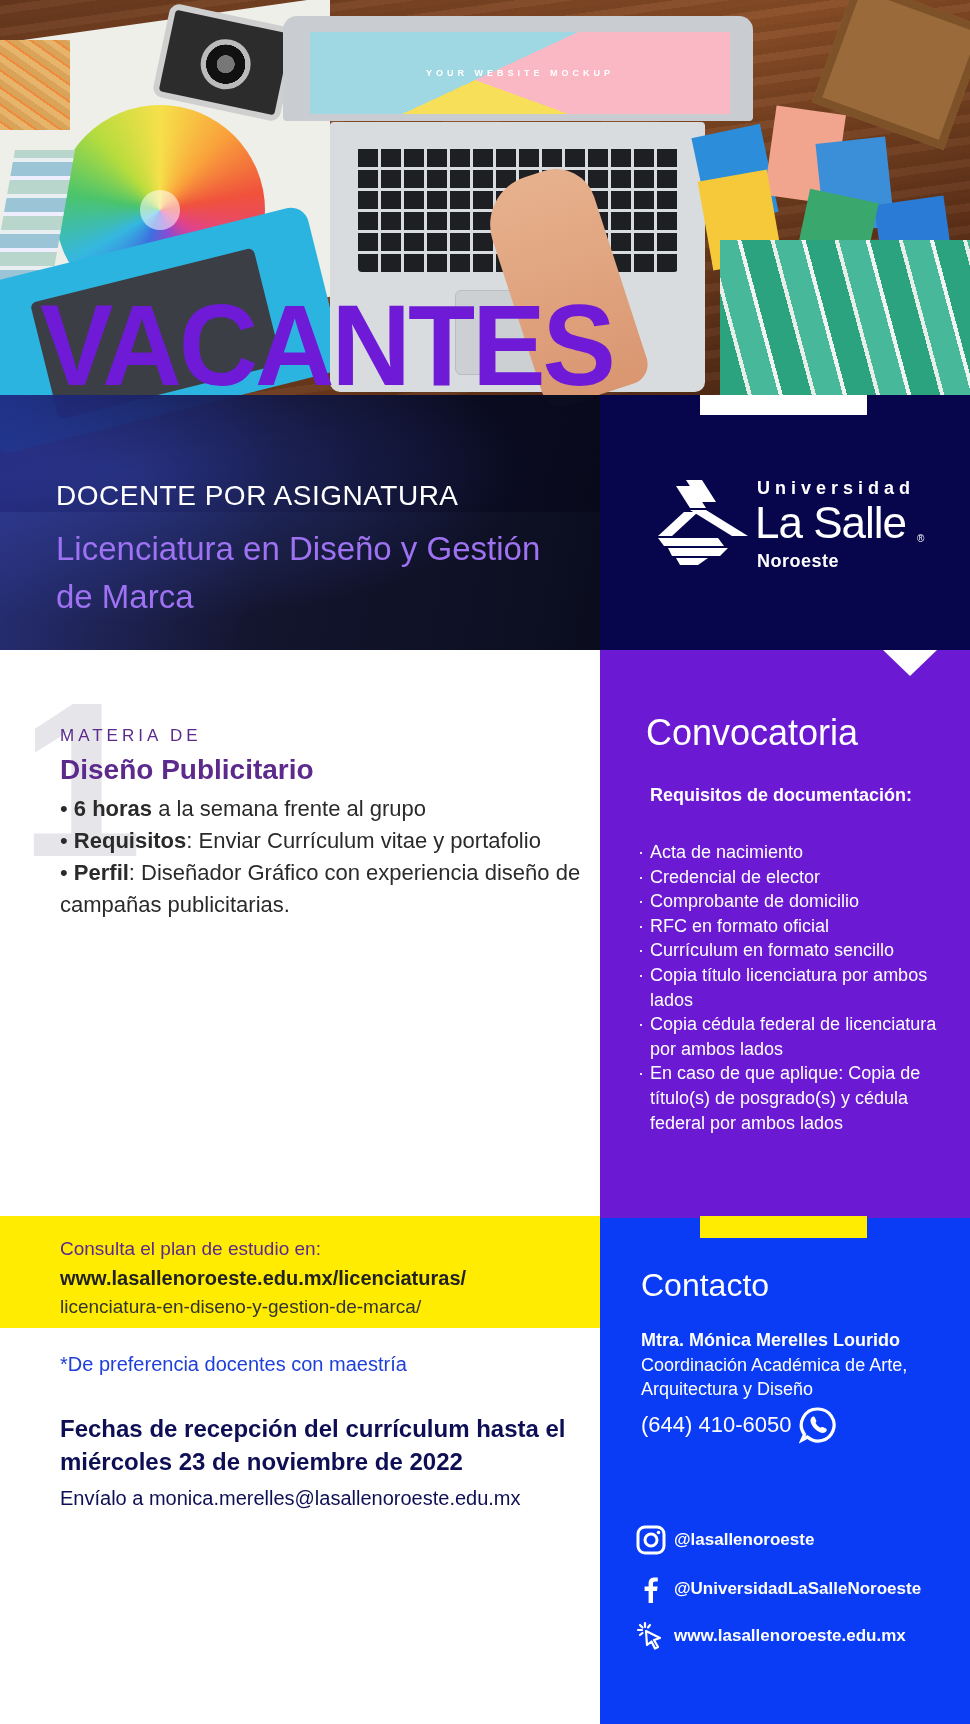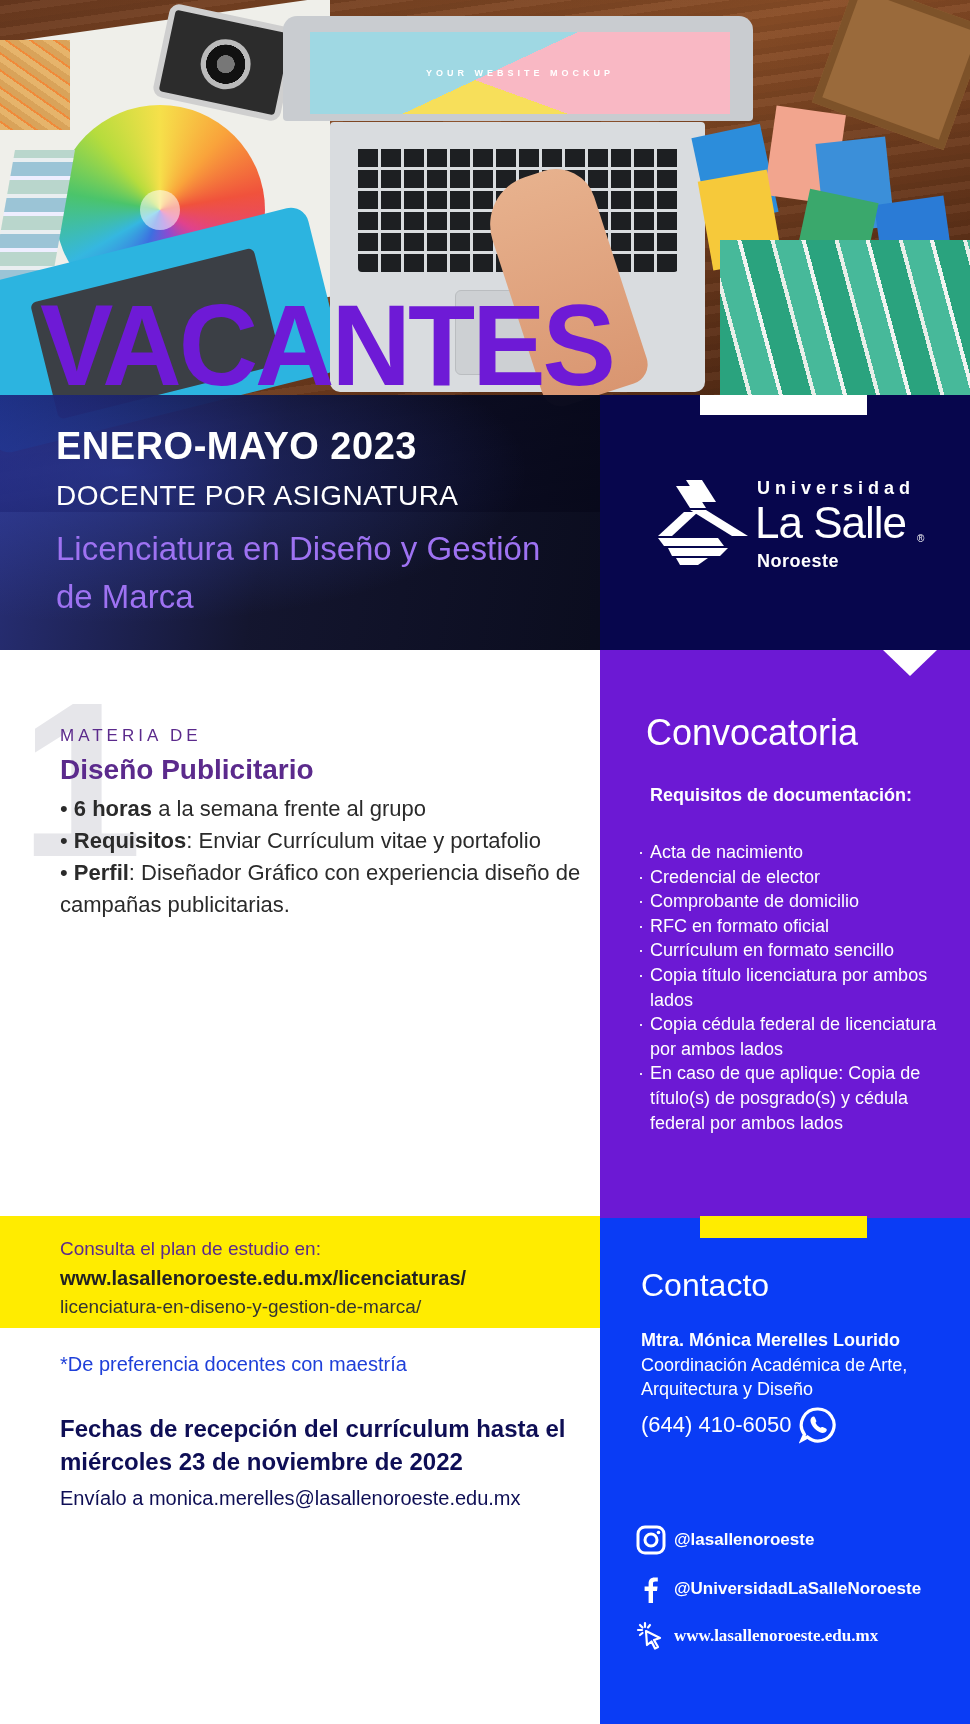--- a/index.html
+++ b/index.html
@@ -108,21 +108,21 @@
   .contact-name { position: absolute; left: 641px; top: 1330px; color: #fff; font: bold 18px "Liberation Sans", sans-serif; }
   .contact-role { position: absolute; left: 641px; top: 1353px; width: 300px; color: #fff; font: 18px/24px "Liberation Sans", sans-serif; }
   .contact-phone-row { position: absolute; left: 641px; top: 1406px; display: flex; align-items: center; gap: 8px; }
   .contact-phone { color: #fff; font: 22px "Liberation Sans", sans-serif; }
   .wa-icon { width: 38px; height: 38px; }
 
   .social { position: absolute; left: 636px; display: flex; align-items: center; gap: 8px; color: #fff; font: bold 17px "Liberation Sans", sans-serif; }
   .social .ico { width: 30px; height: 30px; display: flex; align-items: center; justify-content: center; }
   .social.ig { top: 1525px; }
   .social.fb { top: 1574px; }
-  .social.web { top: 1621px; font-family: Liberation Serif, serif; }
+  .social.web { top: 1621px; }
 </style>
 </head>
 <body>
 
 <div class="hero">
   <div class="wood-grain"></div>
   <div class="paper"></div>
   <div class="pencils"></div>
   <div class="color-wheel"></div>
   <div class="swatches-left"></div>
@@ -145,21 +145,20 @@
   <div class="swatch-card" style="left:820px;top:140px;background:#3b8fd9;transform:rotate(-6deg);"></div>
   <div class="swatch-card" style="left:705px;top:175px;background:#f6c93a;transform:rotate(-10deg);"></div>
   <div class="swatch-card" style="left:880px;top:200px;background:#2a7bd6;transform:rotate(-8deg);"></div>
   <div class="swatch-card" style="left:800px;top:195px;background:#3aa86c;transform:rotate(12deg);"></div>
   <div class="pantone"></div>
   <div class="woodbox"></div>
   <div class="vacantes">VACANTES</div>
 </div>
 
 <div class="title-band">
-  <div class="t-period">ENERO-MAYO 2023</div>
   <div class="t-role">DOCENTE POR ASIGNATURA</div>
   <div class="t-program">Licenciatura en Diseño y Gestión de Marca</div>
 </div>
 
 <div class="logo-panel"></div>
 <div class="logo-tab-white"></div>
 <svg class="logo-mark" viewBox="0 0 92 85">
   <g fill="#ffffff">
     <polygon points="28,0 44,0 58,22 42,22"></polygon>
     <polygon points="18,6 34,6 48,28 32,28"></polygon>

